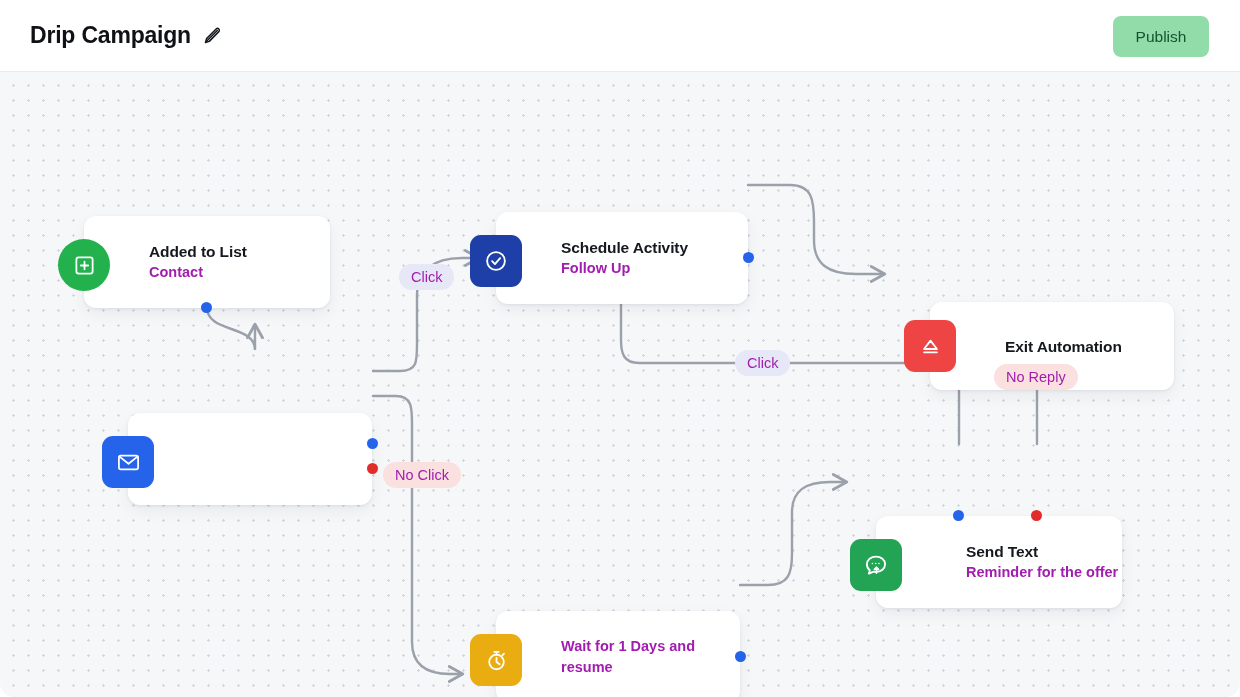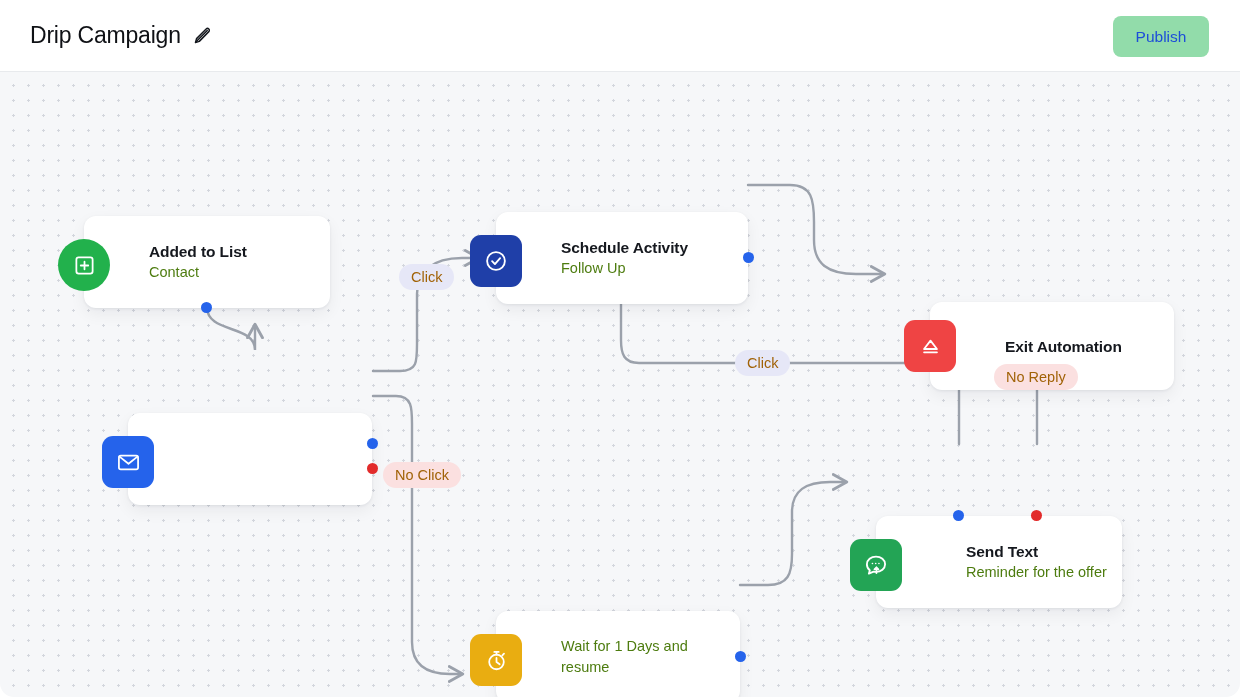--- a/index.html
+++ b/index.html
@@ -36,42 +36,42 @@
   #title-wrap {
     position: absolute;
     left: 30px; top: 20px;
     display: flex;
     align-items: center;
     gap: 11px;
   }
 
   #page-title {
     font-size: 23px;
-    font-weight: normal;
+    font-weight: bold;
     color: #0f1115;
     letter-spacing: -0.2px;
     line-height: 31px;
   }
 
   #edit-icon {
     display: block;
     width: 21px;
     height: 21px;
     cursor: pointer;
   }
 
   #publish-button {
     position: absolute;
     right: 31px; top: 16px;
     width: 96px;
     height: 41px;
     border: none;
     border-radius: 8px;
     background: #92dcaa;
-    color: #1d4ed8;
+    color: #14532d;
     font-family: "Liberation Sans", sans-serif;
     font-size: 15.5px;
     font-weight: normal;
     cursor: pointer;
   }
 
   
   #canvas {
     position: absolute;
     left: 0; top: 72px;
@@ -125,22 +125,22 @@
     font-size: 15.5px;
     font-weight: bold;
     color: #15181e;
     line-height: 21px;
     letter-spacing: -0.1px;
     white-space: nowrap;
   }
 
   .node-sub {
     font-size: 14.5px;
-    font-weight: normal;
-    color: #4d7c0f;
+    font-weight: bold;
+    color: #a21caf;
     line-height: 21px;
   }
 
   
   .dot {
     position: absolute;
     width: 11px;
     height: 11px;
     border-radius: 50%;
     cursor: pointer;
@@ -152,21 +152,21 @@
   
   .edge-label {
     position: absolute;
     display: flex;
     align-items: center;
     justify-content: center;
     height: 26px;
     padding: 0 12px;
     border-radius: 13px;
     font-size: 14.5px;
-    color: #a16207;
+    color: #a21caf;
     white-space: nowrap;
     z-index: 7;
     cursor: pointer;
   }
   .label-blue { background: #e6e7f7; }
   .label-red  { background: #fbe0e0; }
 
   
   #node-added-to-list { left: 84px;  top: 144px; width: 246px; height: 92px; }
   #node-send-email    { left: 128px; top: 341px; width: 244px; height: 92px; }

